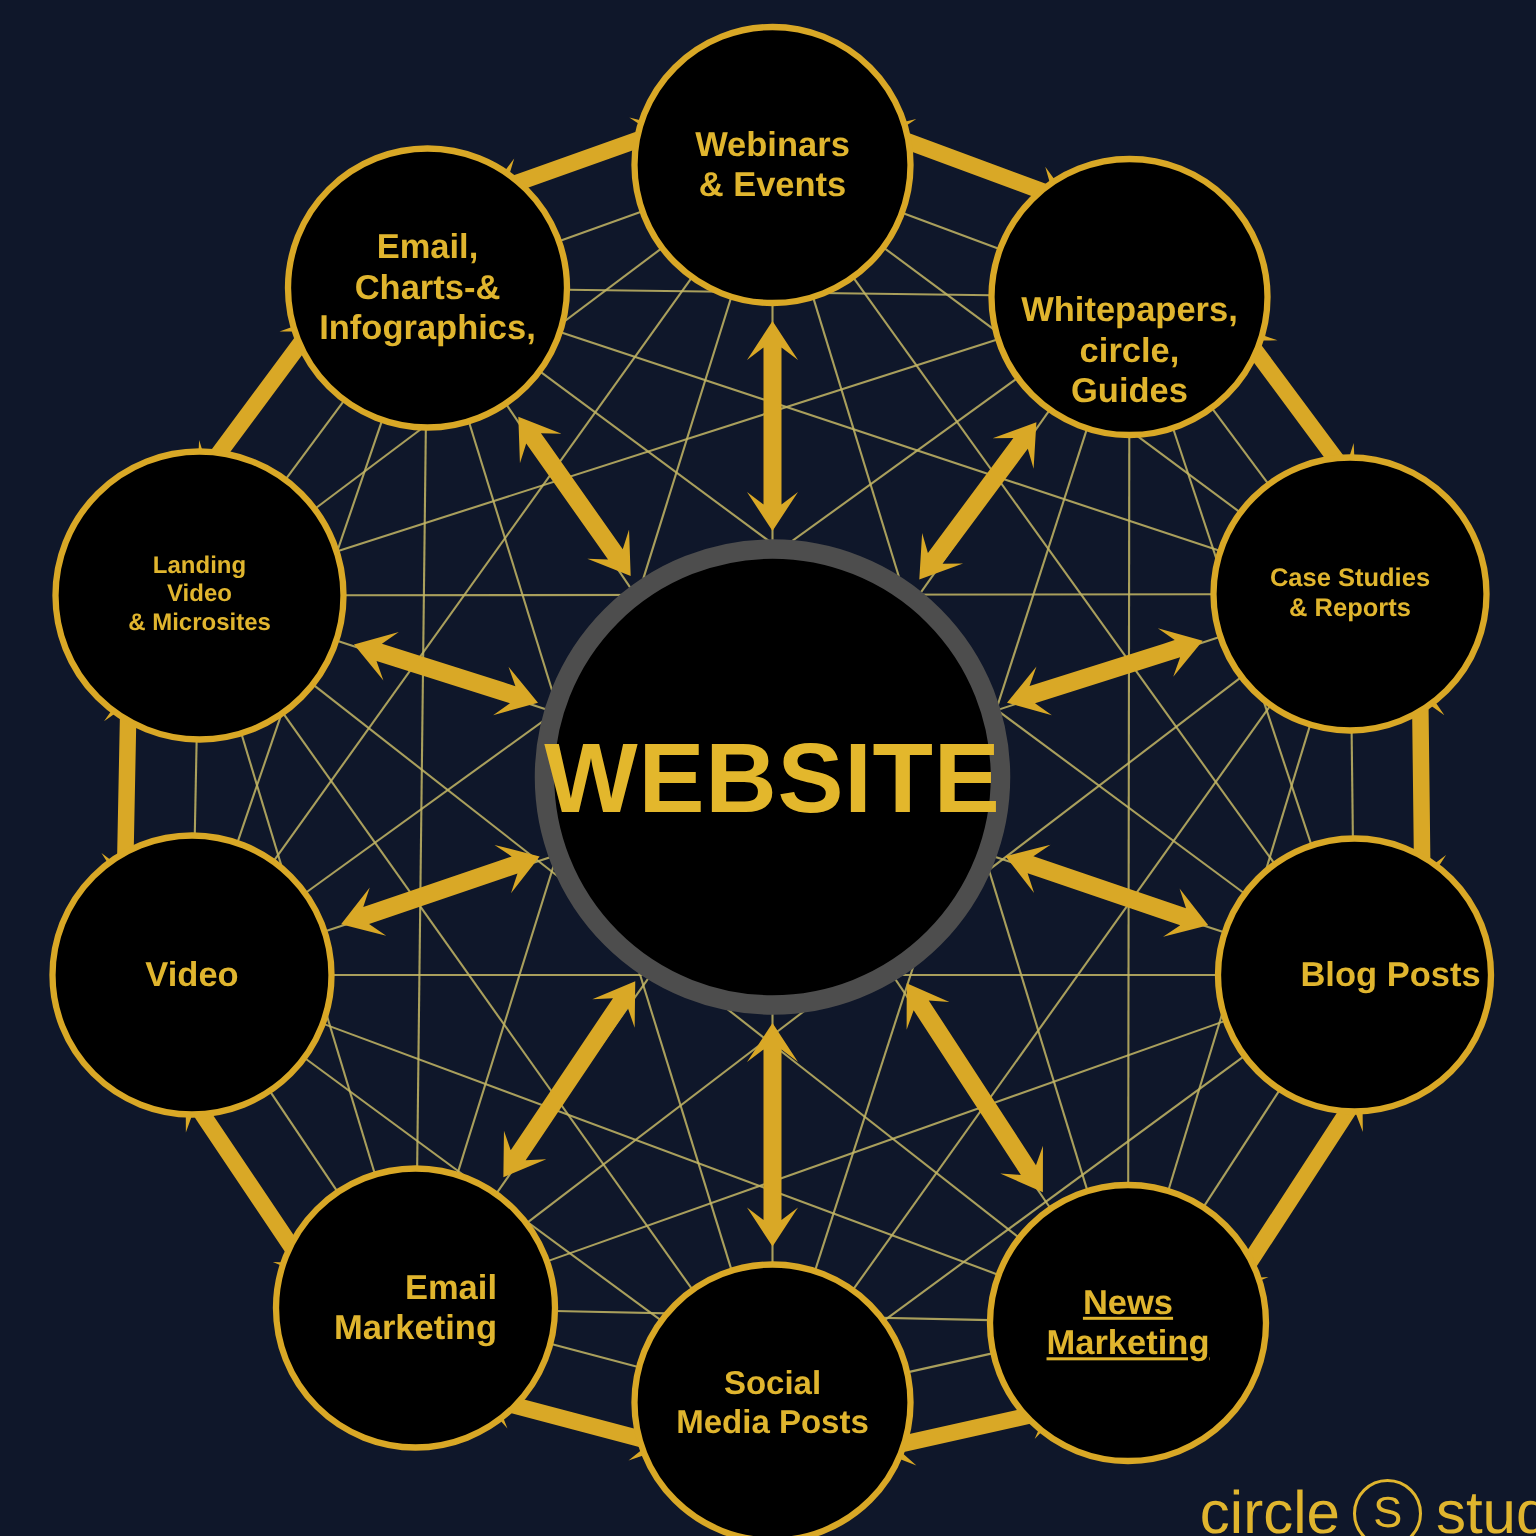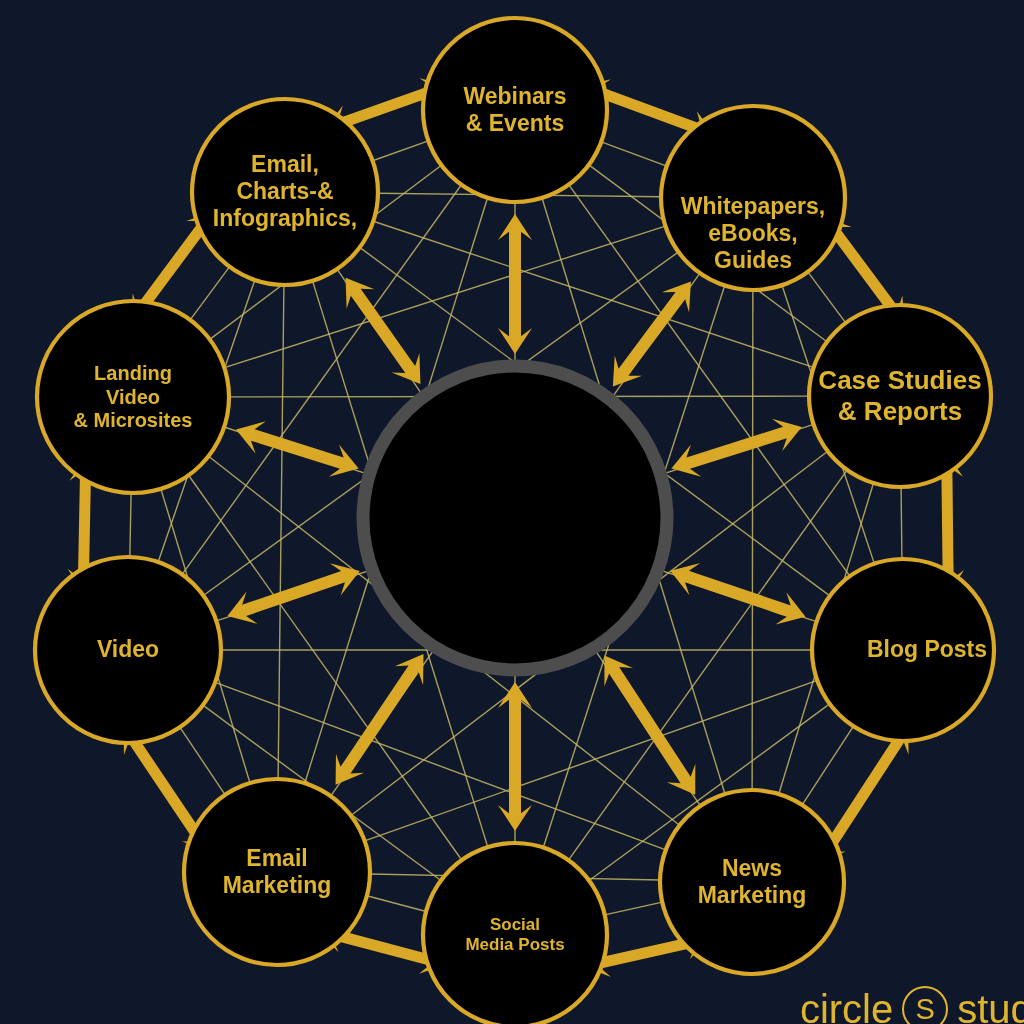--- a/index.html
+++ b/index.html
@@ -143,57 +143,58 @@
       </g>
   </svg>
 
   <div id="labels">
       <div class="node-label" style="left: 515px; top: 110px; font-size: 23px; color: rgb(224, 181, 46);">
         <div>Webinars</div>
         <div>&amp; Events</div>
       </div>
       <div class="node-label" style="left: 753px; top: 198px; font-size: 23px; color: rgb(224, 181, 46); margin-top: 36px;">
         <div>Whitepapers,</div>
-        <div>eBooks,</div>
+        <div>circle,</div>
         <div>Guides</div>
       </div>
-      <div class="node-label" style="left: 900px; top: 396px; font-size: 26px; color: rgb(224, 181, 46);">
+      <div class="node-label" style="left: 900px; top: 396px; font-size: 17px; color: rgb(224, 181, 46);">
         <div>Case Studies</div>
         <div>&amp; Reports</div>
       </div>
       <div class="node-label" style="left: 927px; top: 650px; font-size: 23px; color: rgb(224, 181, 46);">
         <div>Blog Posts</div>
       </div>
-      <div class="node-label" style="left: 752px; top: 882px; font-size: 23px; color: rgb(224, 181, 46);">
+      <div class="node-label" style="left: 752px; top: 882px; font-size: 23px; color: rgb(224, 181, 46); text-decoration: underline;">
         <div>News</div>
         <div>Marketing</div>
       </div>
-      <div class="node-label" style="left: 515px; top: 935px; font-size: 17px; color: rgb(224, 181, 46); text-align: center;">
+      <div class="node-label" style="left: 515px; top: 935px; font-size: 22px; color: rgb(224, 181, 46); text-align: center;">
         <div>Social</div>
         <div>Media Posts</div>
       </div>
-      <div class="node-label" style="left: 277px; top: 872px; font-size: 23px; color: rgb(224, 181, 46);">
+      <div class="node-label" style="left: 277px; top: 872px; font-size: 23px; color: rgb(224, 181, 46); text-align: right;">
         <div>Email</div>
         <div>Marketing</div>
       </div>
       <div class="node-label" style="left: 128px; top: 650px; font-size: 23px; color: rgb(224, 181, 46); text-align: right;">
         <div>Video</div>
       </div>
-      <div class="node-label" style="left: 133px; top: 397px; font-size: 20px; color: rgb(224, 181, 46); text-align: center;">
+      <div class="node-label" style="left: 133px; top: 397px; font-size: 16px; color: rgb(224, 181, 46); text-align: center;">
         <div>Landing</div>
         <div>Video</div>
         <div>&amp; Microsites</div>
       </div>
       <div class="node-label" style="left: 285px; top: 192px; font-size: 23px; color: rgb(224, 181, 46);">
         <div>Email,</div>
         <div>Charts-&amp;</div>
         <div>Infographics,</div>
       </div>
     </div>
 
+  <div class="hub-label" style="left: 515px; top: 518px; color: rgb(227, 183, 44);">WEBSITE</div>
 
   <div id="brand">
     <span>circle</span>
     <span class="mark">S</span>
     <span>studio</span>
   </div>
 
 </div>
 
 </body></html>

